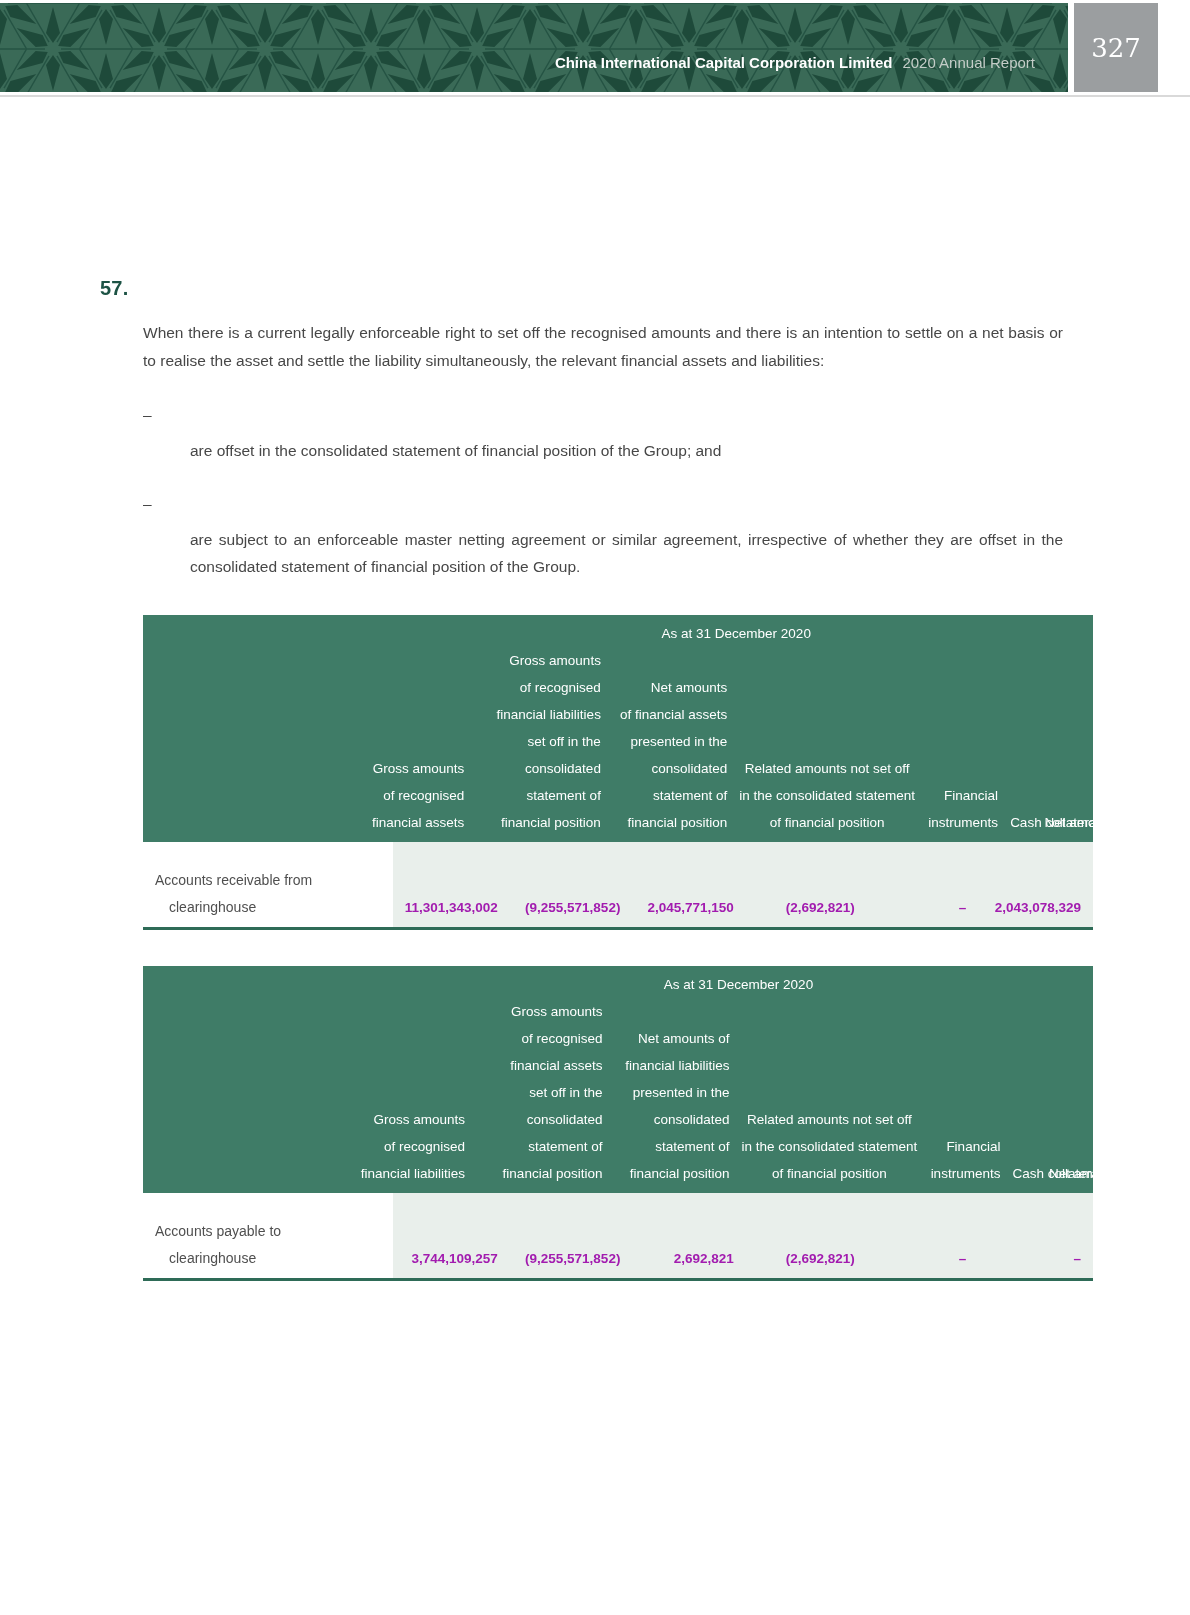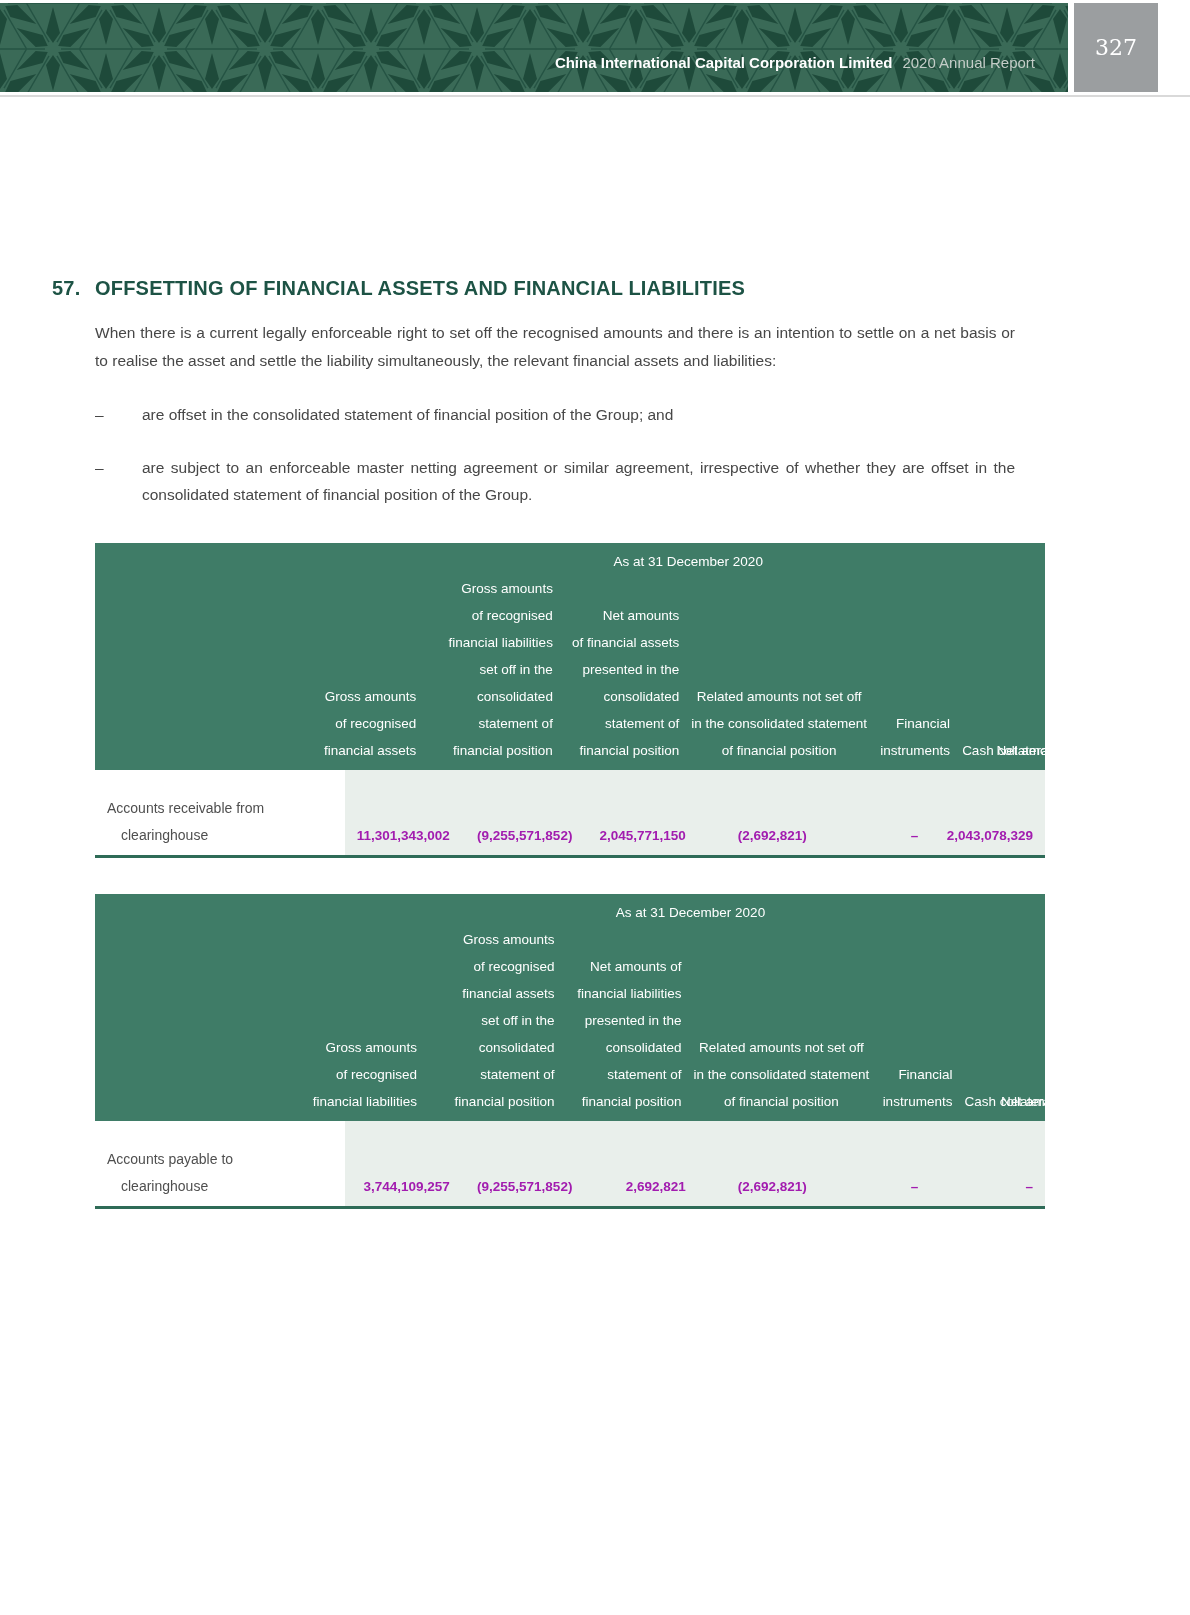--- a/index.html
+++ b/index.html
@@ -7,33 +7,33 @@
         font-family:"Liberation Sans",sans-serif;color:#454545;}
   
   .banner-row{display:flex;padding-top:3px;}
   .banner{position:relative;width:1068px;height:89px;background:var(--banner-base,#3a6a57);overflow:hidden;}
   .banner svg{position:absolute;left:0;top:0;}
   .banner-text{position:absolute;right:8px;bottom:20px;padding-right:25px;white-space:nowrap;}
   .company{color:#ffffff;font-weight:bold;font-size:15px;}
   .report{color:#c4cdc8;font-size:15px;margin-left:10px;}
   .pagebox{width:84px;height:89px;margin-left:6px;background:var(--pagebox-gray,#9b9ea0);
            display:flex;align-items:center;justify-content:center;}
-  .pagebox span{color:#fff;font-family:"DejaVu Serif",serif;font-size:22px;}
+  .pagebox span{color:#fff;font-family:"DejaVu Serif",serif;font-size:26px;}
   .rule{height:2px;background:#d9d9d9;margin-top:3px;}
   
-  main{padding-left:52px;}
+  main{padding-left:100px;}
   .title{display:flex;margin:178px 0 18px 0;font-size:20px;line-height:26px;
          font-weight:bold;color:var(--title-green,#1d5345);letter-spacing:.2px;}
   .t-num{width:43px;flex:none;}
   .para{margin:0 0 0 43px;width:920px;font-size:15.5px;line-height:27.5px;text-align:justify;color:#474747;}
   .para.sp1{margin-top:27px;}
   .para.sp3{margin-top:29px;}
   .bullet{display:flex;margin-left:43px;width:920px;}
   .dash{width:47px;flex:none;font-size:15.5px;line-height:27.5px;color:#474747;}
-  .bullet .para{margin-left:0;width:873px;}
+  .bullet .para{margin-left:0;width:873px;margin-top:36px;}
   
   .fin-table{margin:34px 0 0 43px;width:950px;}
   .fin-table.second{margin-top:36px;}
   .t-header{background:var(--table-green,#3f7c67);color:#ffffff;font-weight:normal;font-size:13.5px;
             display:flex;height:227px;box-sizing:border-box;padding-top:5px;}
   .t-label-spacer{width:203px;flex:none;}
   .t-cols{flex:1;display:flex;flex-direction:column;}
   .t-date{text-align:center;line-height:27px;}
   .t-colrow{flex:1;display:flex;align-items:flex-end;padding-bottom:6px;}
   .t-col{text-align:right;padding-right:12px;box-sizing:border-box;}
@@ -101,21 +101,20 @@
     <div class="pagebox">
       <span>327</span>
     </div>
   </header>
 
   <div class="rule"></div>
 
   <main>
     <h1 class="title">
       <span class="t-num">57.</span>
-      <span>OFFSETTING OF FINANCIAL ASSETS AND FINANCIAL LIABILITIES</span>
     </h1>
 
     <p class="para">When there is a current legally enforceable right to set off the recognised amounts and there is an intention to settle on a net basis or to realise the asset and settle the liability simultaneously, the relevant financial assets and liabilities:</p>
 
     <div class="bullet sp1 para" style="display:flex;margin-top:27px;">
       <span class="dash">–</span>
       <p class="para">are offset in the consolidated statement of financial position of the Group; and</p>
     </div>
 
     <div class="bullet para" style="display:flex;margin-top:25px;">

